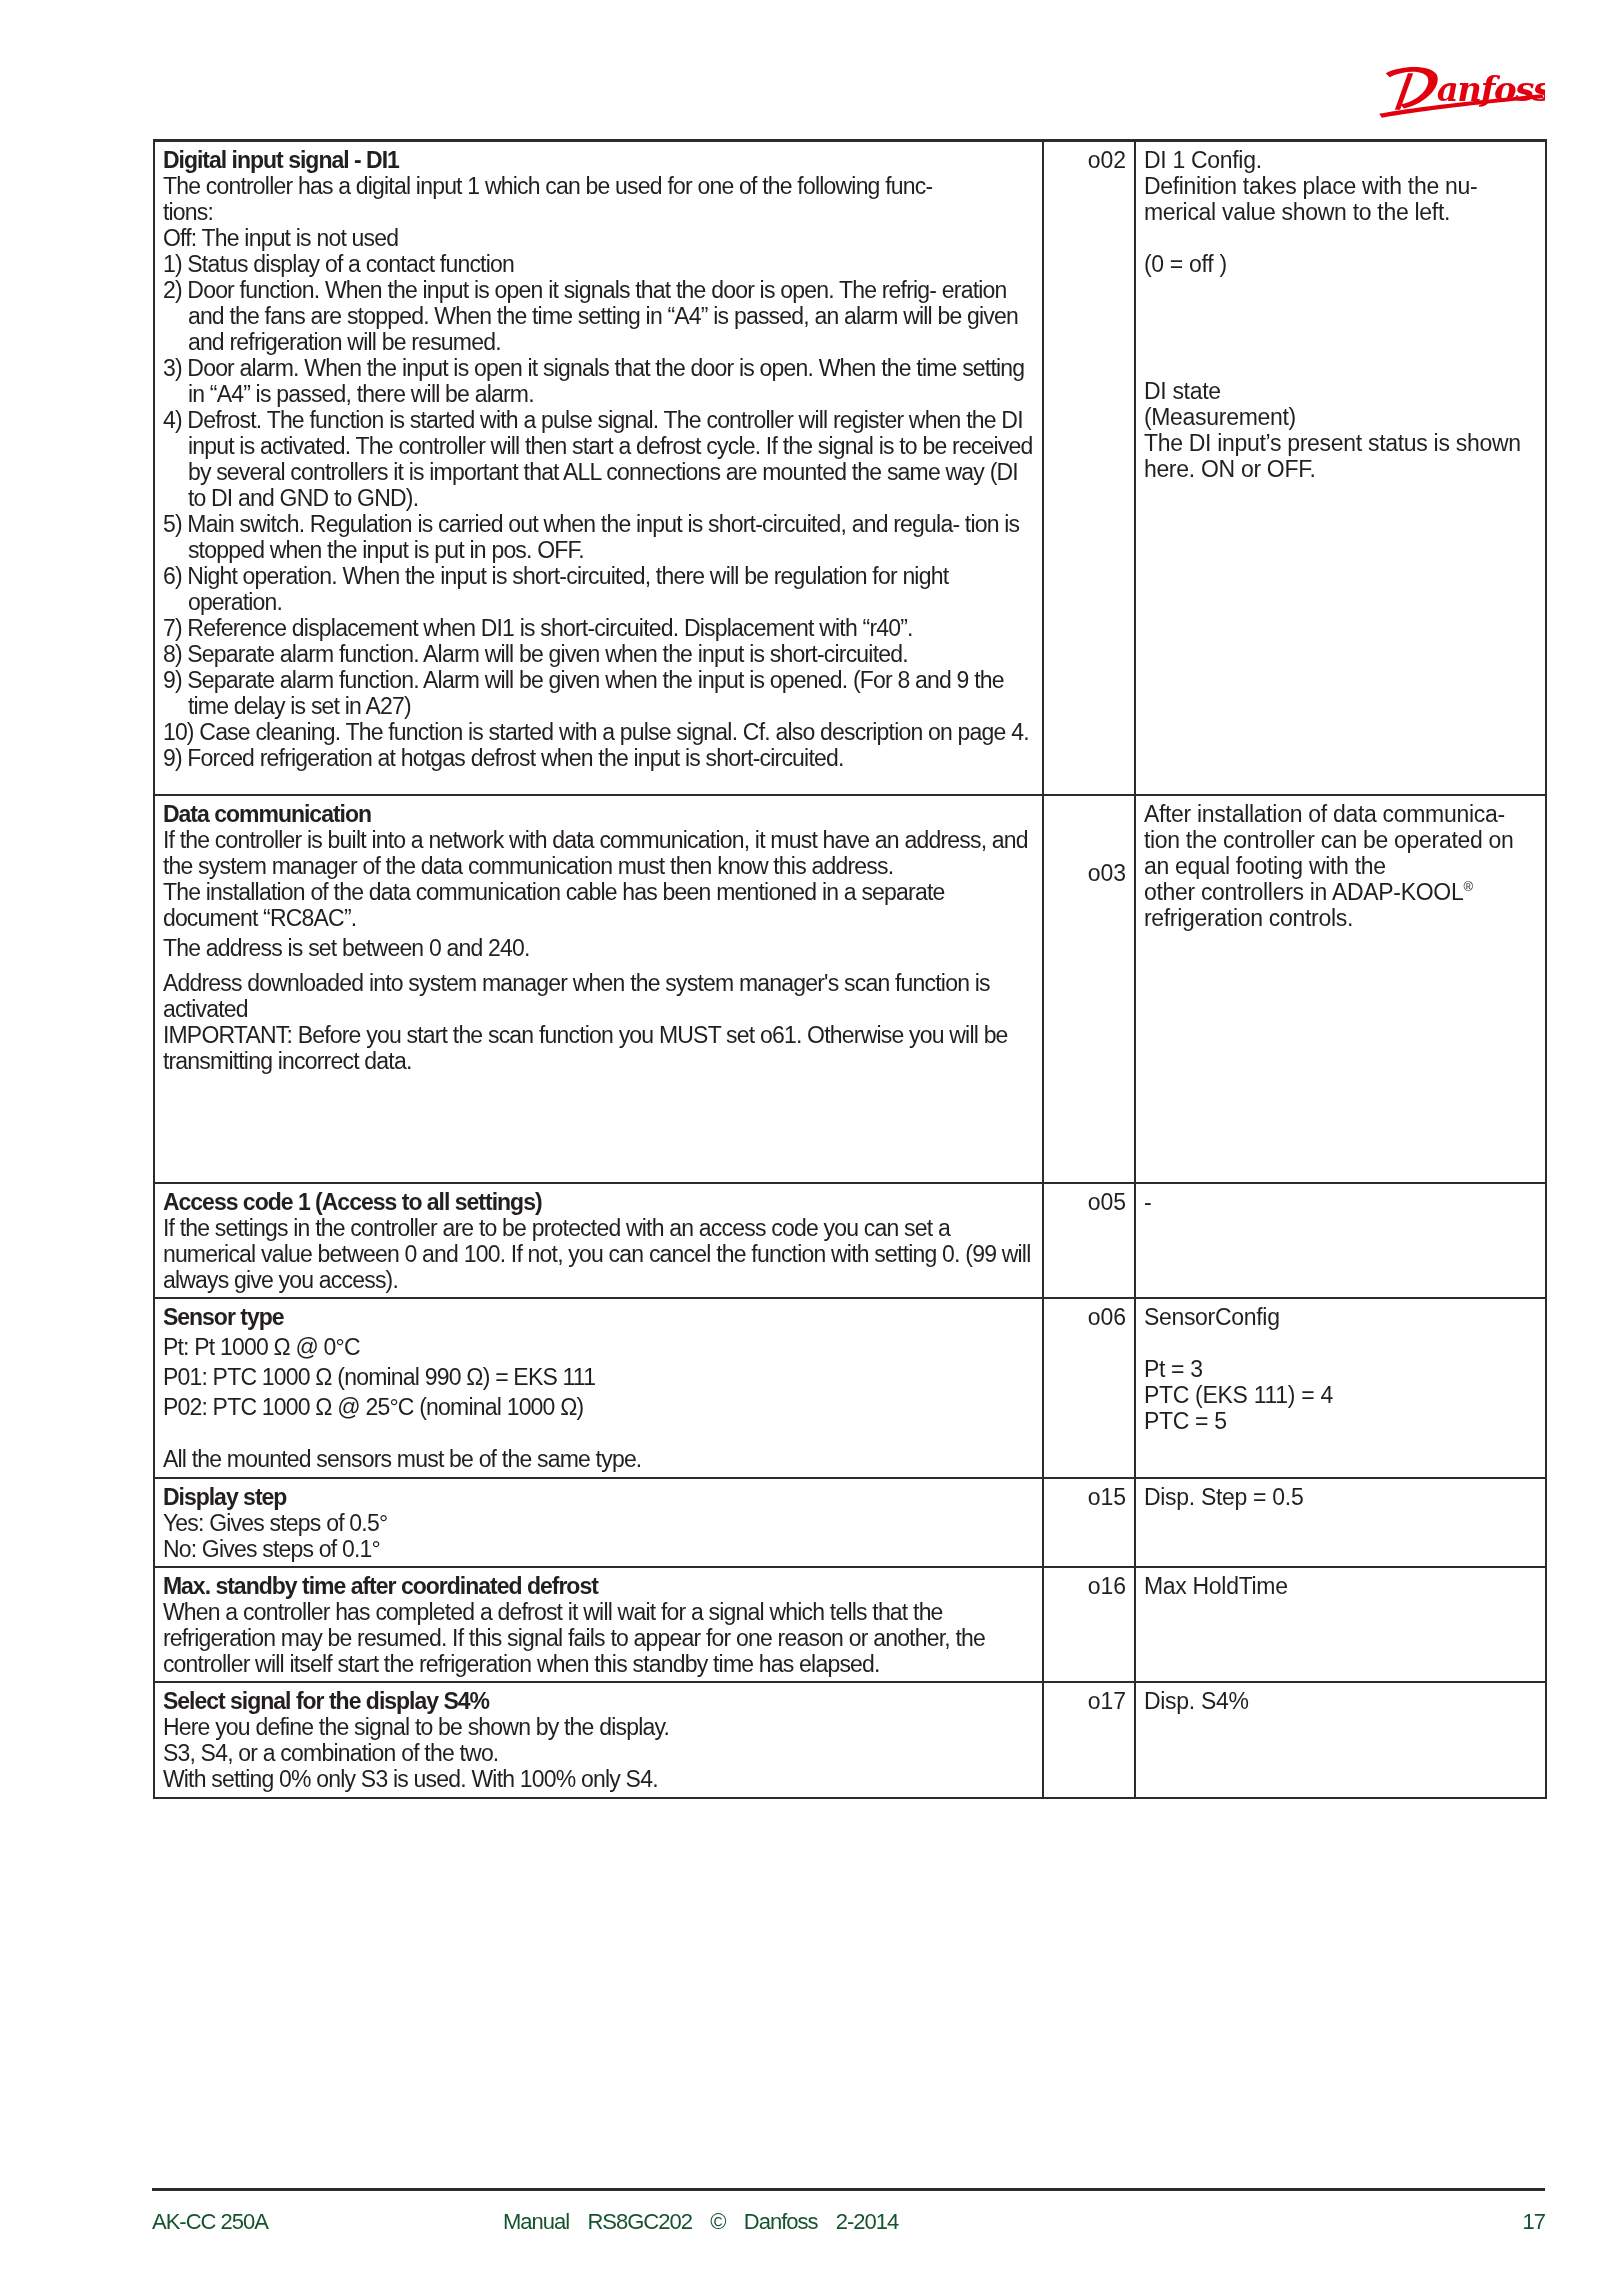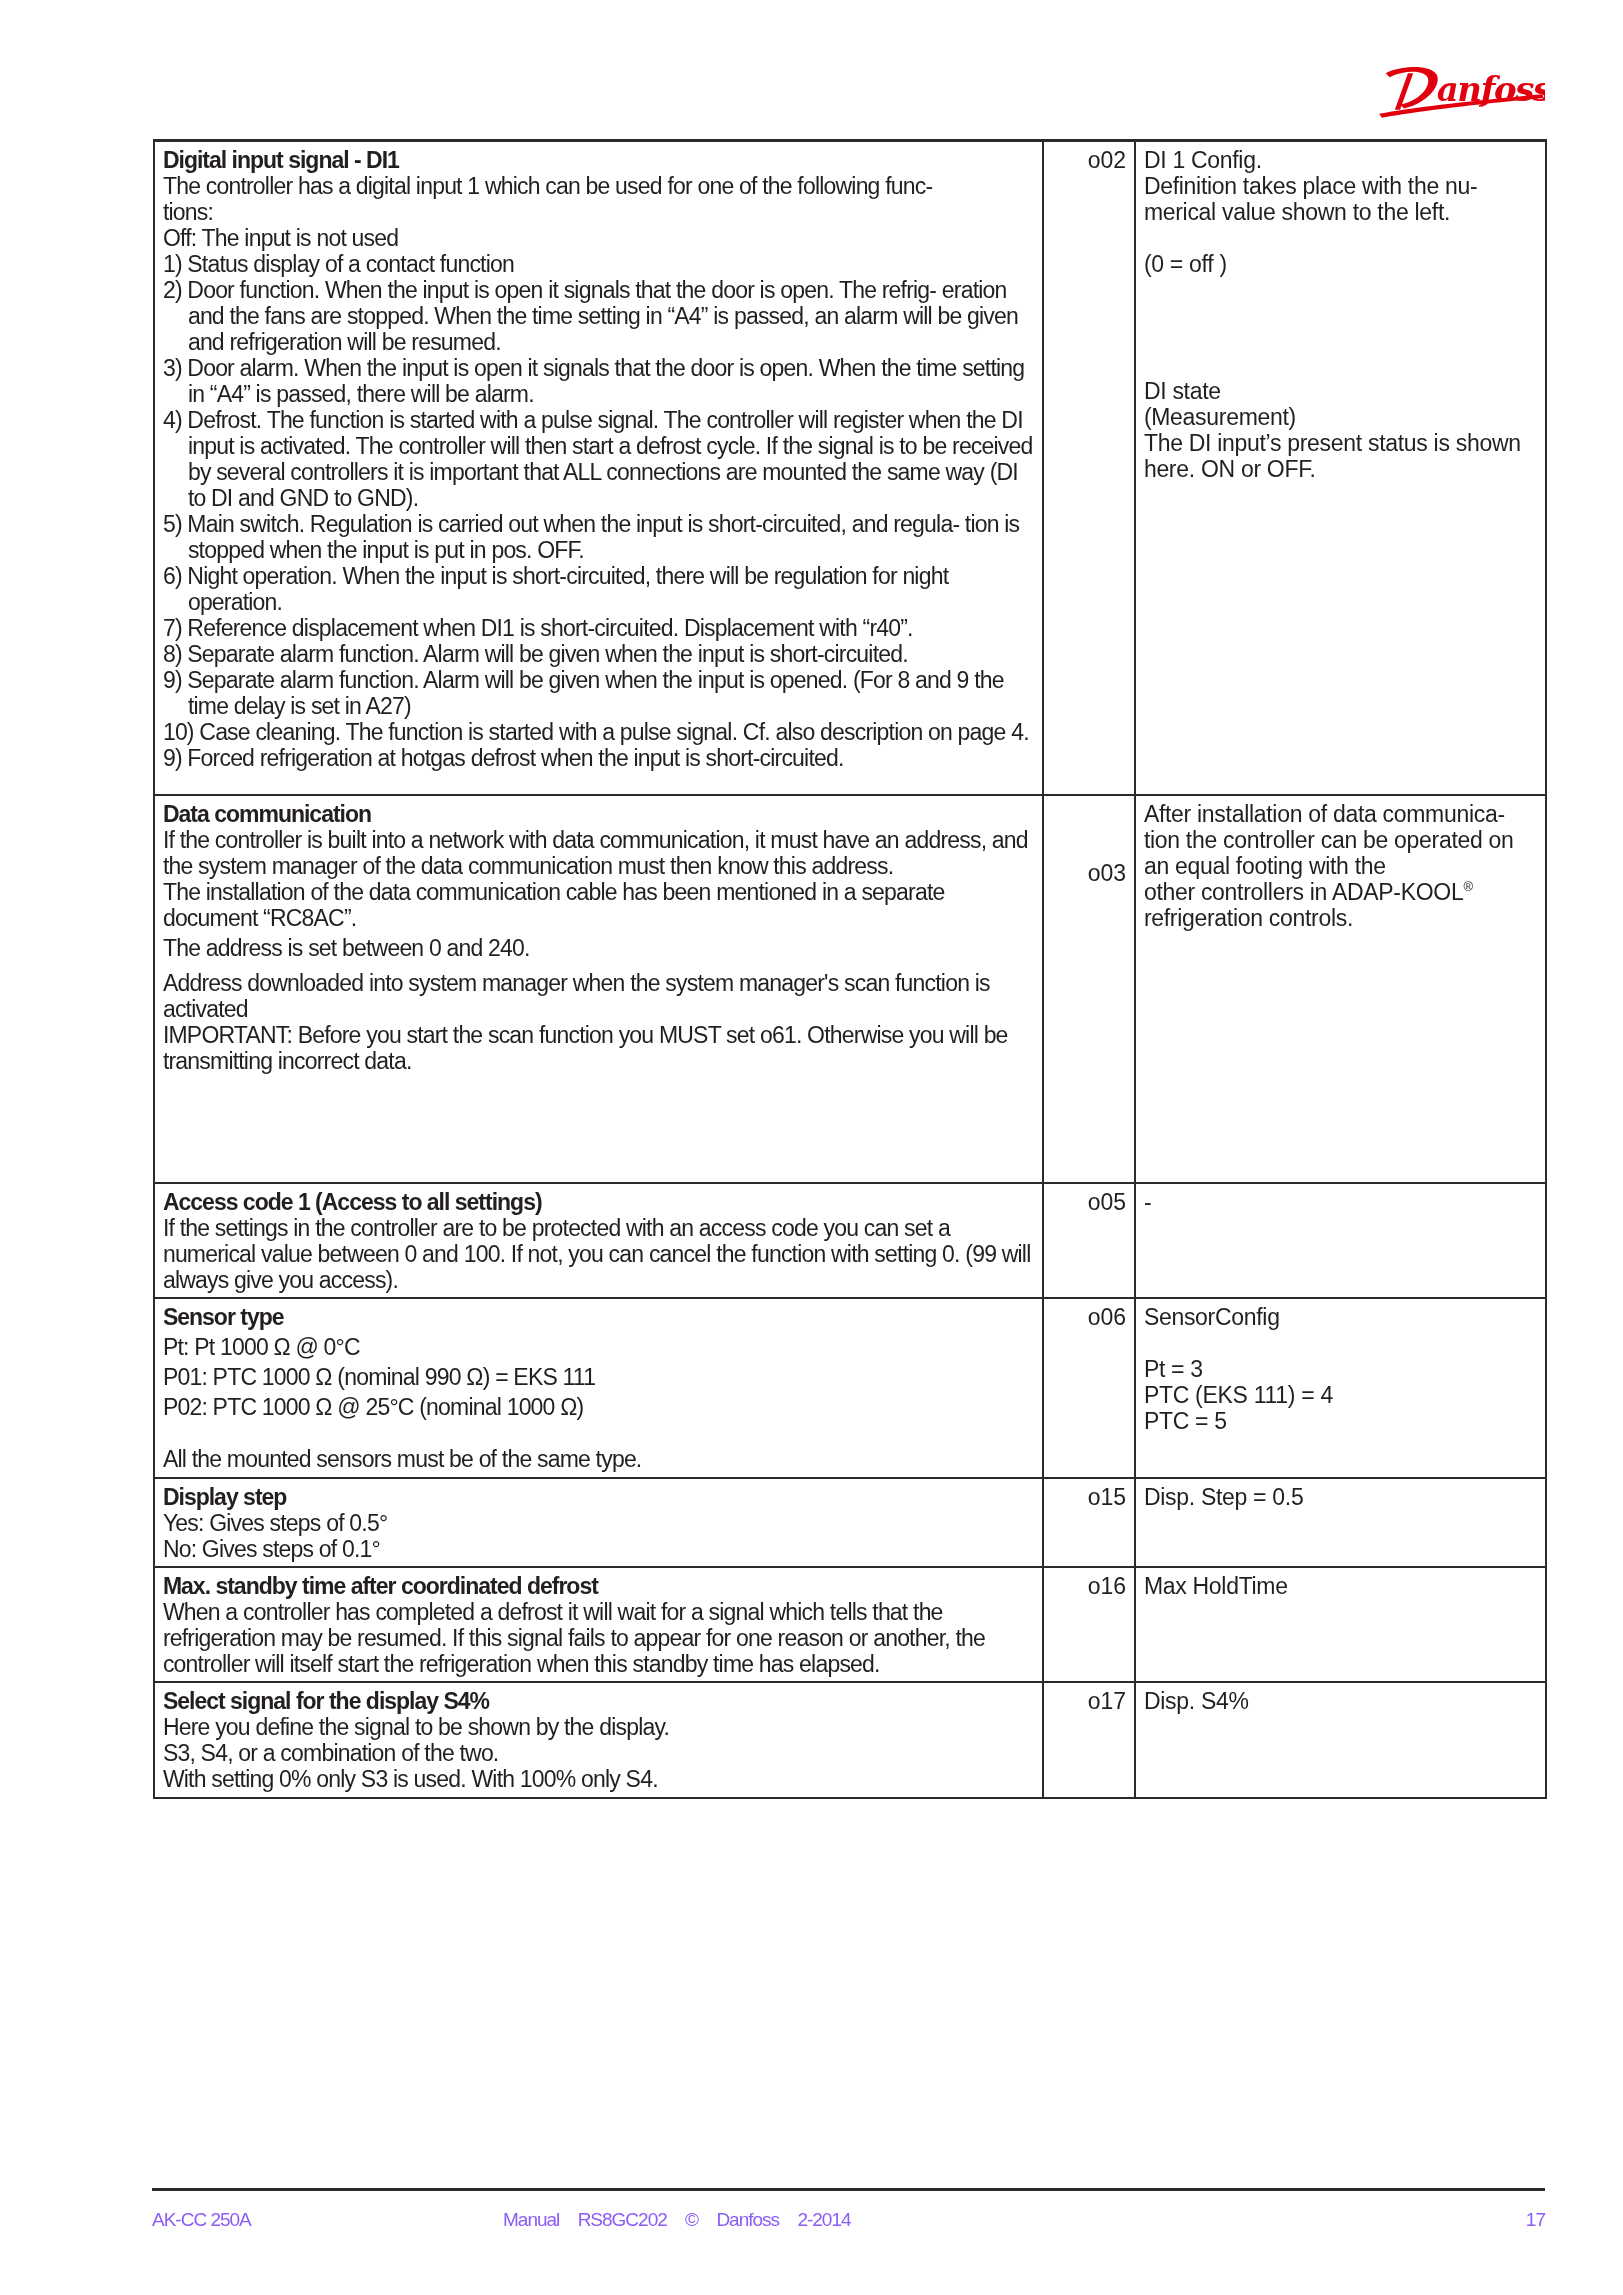--- a/index.html
+++ b/index.html
@@ -53,21 +53,21 @@
   .row-ds td { height: 77px; border-radius: 20px; }
   .row-mx td { height: 102px; border-radius: 15px; }
   .row-sg td { height: 105px; }
 
   .footer-rule {
     position: absolute; left: 152px; top: 2188px; width: 1393px; height: 2.6px;
     background: #2b2b2b;
   }
   .footer {
     position: absolute; top: 2209px; left: 152px; width: 1393px; height: 26px;
-    font-size: 19px; letter-spacing: -1px; color: #8b5cf6;
+    font-size: 22px; letter-spacing: -1px; color: #14532d;
   }
   .footer .model { position: absolute; left: 0; top: 0; }
   .footer .center { position: absolute; left: 351px; top: 0; white-space: pre; }
   .footer .center span { margin-right: 18.3px; }
   .footer .page { position: absolute; right: 0; top: 0; }
 </style>
 </head>
 <body>
 
 <div class="logo">

